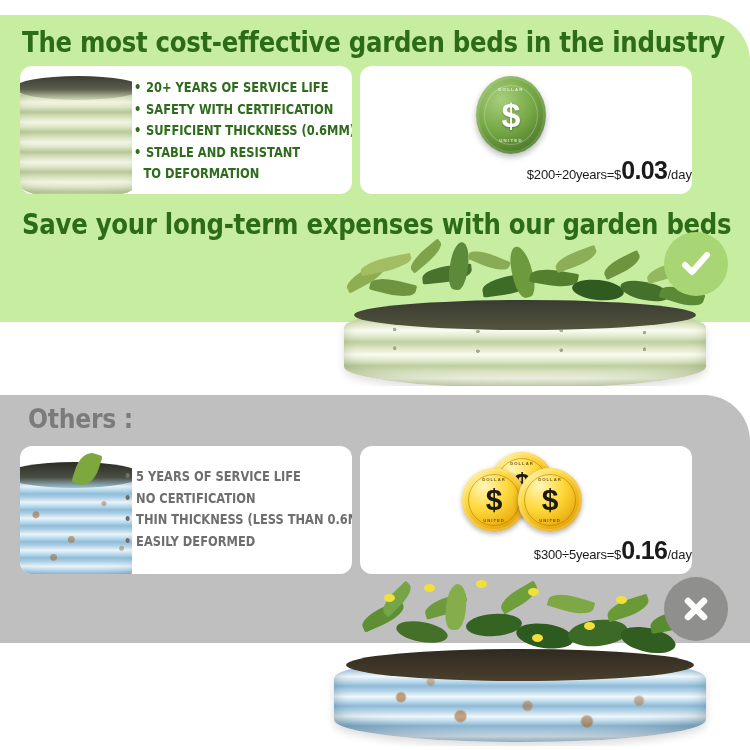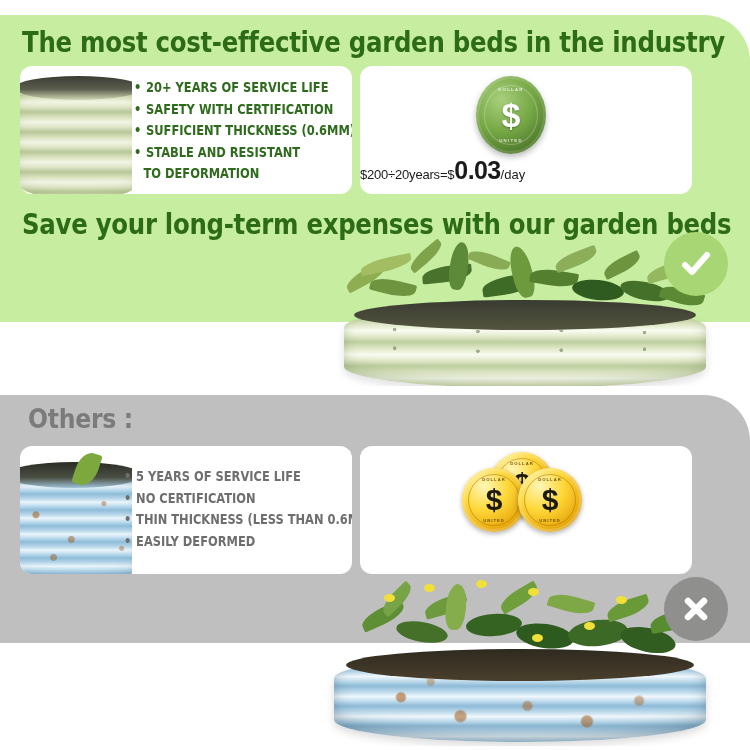--- a/index.html
+++ b/index.html
@@ -164,21 +164,21 @@
   }
   .coin-gold .micro.top { top:9px; }
   .coin-gold .micro.bot { bottom:9px; }
   .gold-back  { left:130px; top:6px; }
   .gold-left  { left:102px; top:22px; }
   .gold-right { left:158px; top:22px; }
 
   
   .price {
     position:absolute; left:0; right:0; bottom:9px;
-    text-align:left; color:#1a1a1a;
+    text-align:right; color:#1a1a1a;
     font-family:"Liberation Sans", sans-serif;
     white-space:nowrap;
   }
   .price .small  { font-size:13px; letter-spacing:-0.2px; }
   .price .amount { font-size:25px; font-weight:bold; letter-spacing:-0.6px; }
   .price .unit   { font-size:13px; }
 
   
   .scene { position:absolute; overflow:hidden; }
   .scene-green { left:330px; top:236px; width:390px; height:150px; }
@@ -359,20 +359,23 @@
       </div>
       <div class="coin coin-gold gold-right">
         <div class="inner"></div>
         <div class="micro top">DOLLAR</div>
         <div class="micro bot">UNITED</div>
         <div class="face">
             <span class="sym">$</span>
           </div>
       </div>
     </div>
+    <div class="price">
+      <span class="small">$300÷5years=$</span><span class="amount">0.16</span><span class="unit">/day</span>
+    </div>
   </div>
 
   <div class="scene scene-blue">
     <div class="leaf" style="left:40px;  top:30px; width:46px; height:16px; background:#5f8f34; transform:rotate(-24deg);"></div>
     <div class="leaf" style="left:58px;  top:14px; width:38px; height:14px; background:#77a446; transform:rotate(-44deg);"></div>
     <div class="leaf" style="left:76px;  top:44px; width:52px; height:20px; background:#44702a; transform:rotate(10deg); border-radius:55%;"></div>
     <div class="leaf" style="left:104px; top:20px; width:44px; height:16px; background:#6d9a3c; transform:rotate(-16deg);"></div>
     <div class="leaf" style="left:126px; top:6px;  width:20px; height:46px; background:#86ad4c; transform:rotate(6deg); border-radius:50% 50% 40% 40%;"></div>
     <div class="leaf" style="left:146px; top:36px; width:56px; height:22px; background:#356322; transform:rotate(-4deg); border-radius:55%;"></div>
     <div class="leaf" style="left:178px; top:12px; width:42px; height:15px; background:#6f9f3a; transform:rotate(-30deg);"></div>

